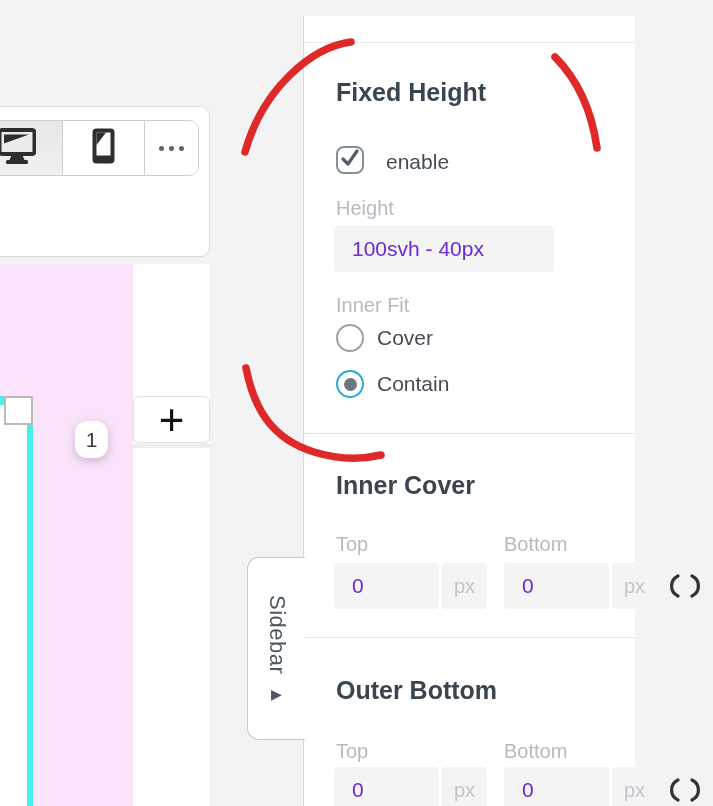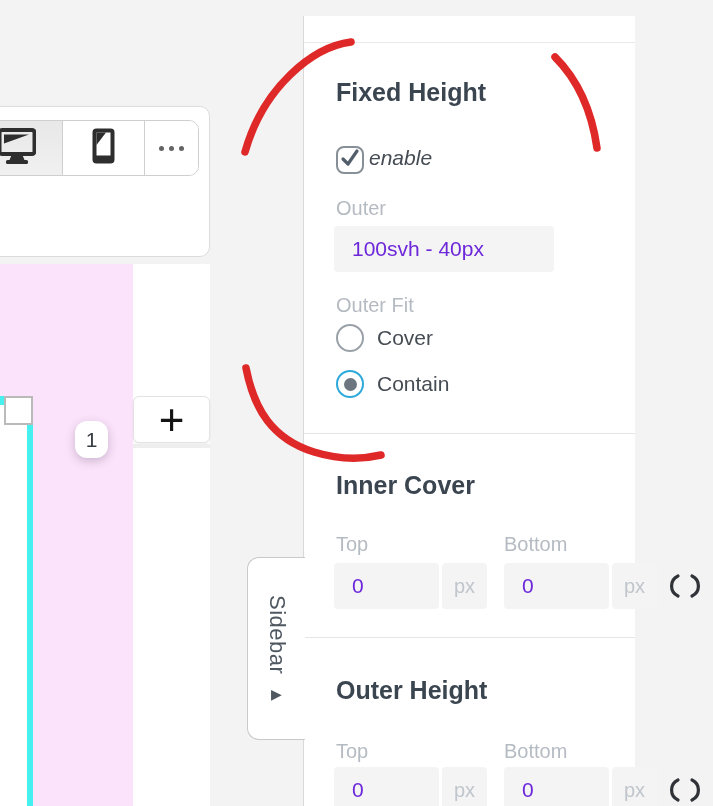--- a/index.html
+++ b/index.html
@@ -49,21 +49,21 @@
 
   
   .panel { left:303px; top:16px; width:332px; height:806px; background:#fff;
     border-left:1.5px solid #d9d9d9; z-index:4; }
   .panel .abs { position:absolute; }
   .p-topline { left:0; right:0; top:26px; border-top:1.5px solid #e9e9e9; }
   .divider { left:0; right:0; border-top:1.5px solid #e5e5e6; }
   .section-title { font-size:25px; font-weight:600; color:#3a4550; white-space:nowrap; }
   .field-label { font-size:20px; color:#b5bbc2; white-space:nowrap; }
 
-  .check-row { display:flex; align-items:flex-start; gap:5px;font-style:italic; }
+  .check-row { display:flex; align-items:flex-end; gap:22px; }
   .checkbox { width:28px; height:28px; border-radius:8px; border:2.5px solid #878f97;
     background:#fff; display:flex; align-items:center; justify-content:center; cursor:pointer; }
   .check-label { font-size:21px; color:#464c53; }
 
   .text-input { background:#f4f4f5; border:none; border-radius:4px;
     font-family:"Liberation Sans","DejaVu Sans",sans-serif;
     font-size:21px; color:#6d28d9; padding:0 0 0 18px; height:46px; outline:none; }
   .unit-box { background:#f4f4f5; border-radius:4px; width:45px; height:46px;
     display:flex; align-items:center; justify-content:center; font-size:20px; color:#c0c6cc; }
   .input-group { display:flex; gap:3px; }
@@ -143,24 +143,24 @@
     <div class="checkbox">
       <span>
         <svg width="22" height="22" viewBox="0 0 22 22">
           <polyline points="4,12 9,17 18,4" fill="none" stroke="#535e6b" stroke-width="3.2" stroke-linecap="round" stroke-linejoin="round"></polyline>
         </svg>
       </span>
     </div>
     <span class="check-label">enable</span>
   </div>
 
-  <div class="abs field-label" style="left:32px; top:181px;">Outer</div>
+  <div class="abs field-label" style="left:32px; top:181px;">Height</div>
   <input class="abs text-input" style="left: 30px; top: 210px; width: 220px;" value="100svh - 40px">
 
-  <div class="abs field-label" style="left:32px; top:278px;">Outer Fit</div>
+  <div class="abs field-label" style="left:32px; top:278px;">Inner Fit</div>
 
   <div class="abs radio-row" style="left:32px; top:354px;">
     <div class="radio selected">
       <div class="radio-dot"></div>
     </div>
     <span class="radio-label">Contain</span>
   </div>
   <div class="abs radio-row" style="left:32px; top:308px;">
     <div class="radio"></div>
     <span class="radio-label">Cover</span>
@@ -183,21 +183,21 @@
   </div>
   <div class="abs" style="left:364px; top:556px;">
     <svg width="34" height="28" viewBox="0 0 34 28">
       <path d="M10 4 A 11 11 0 0 0 10 24" fill="none" stroke="#2f3337" stroke-width="3.2" stroke-linecap="round"></path>
       <path d="M24 4 A 11 11 0 0 1 24 24" fill="none" stroke="#2f3337" stroke-width="3.2" stroke-linecap="round"></path>
     </svg>
   </div>
 
   <div class="abs divider" style="top:621px;"></div>
 
-  <div class="abs section-title" style="left:32px; top:660px;">Outer Height</div>
+  <div class="abs section-title" style="left:32px; top:660px;">Outer Bottom</div>
 
   <div class="abs field-label" style="left:32px; top:724px;">Top</div>
   <div class="abs field-label" style="left:200px; top:724px;">Bottom</div>
 
   <div class="abs input-group" style="left:30px; top:751px;">
     <input class="text-input num-input" value="0" style="">
     <div class="unit-box">px</div>
   </div>
   <div class="abs input-group" style="left:200px; top:751px;">
     <input class="text-input num-input" value="0" style="">

